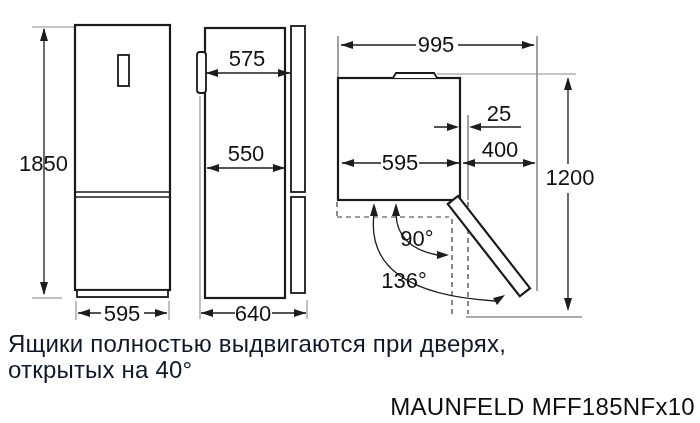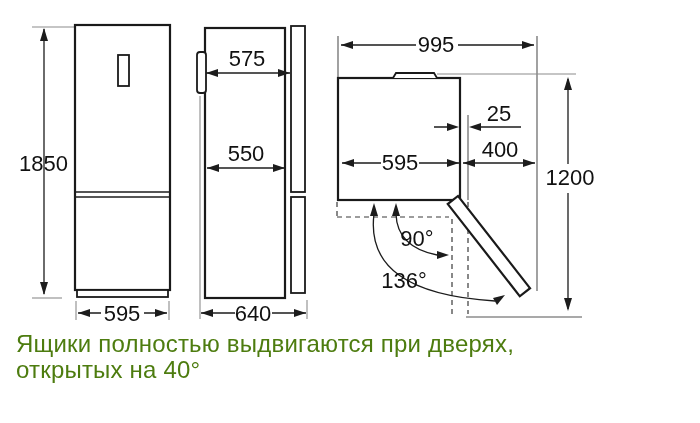--- a/index.html
+++ b/index.html
@@ -10,22 +10,22 @@
   #diagram{position:absolute;left:0;top:0;}
   .dim-label{font-size:22px;fill:#111;}
   .outline{fill:#ffffff;stroke:#1a1a1a;stroke-width:2.2px;}
   .thin-outline{fill:#ffffff;stroke:#1a1a1a;stroke-width:1.8px;}
   .dimline{stroke:#1c1c1c;stroke-width:1.3px;fill:none;}
   .extline{stroke:#8c8c8c;stroke-width:1.1px;fill:none;}
   .extline-dark{stroke:#555;stroke-width:1.1px;fill:none;}
   .dashline{stroke:#3a3a3a;stroke-width:1.2px;fill:none;stroke-dasharray:5 4;}
   .arrow{fill:#1c1c1c;stroke:none;}
   #caption{
-    position:absolute;left:16px;top:331px;font-size:24px;line-height:26px;
-    color:#4d7c0f;letter-spacing:0.2px;white-space:nowrap;
+    position:absolute;left:8px;top:331px;font-size:24px;line-height:26px;
+    color:#0f172a;letter-spacing:0.2px;white-space:nowrap;
   }
   #model-line{
     position:absolute;right:5px;top:393px;font-size:24px;color:#0d0d0d;
     white-space:nowrap;letter-spacing:0.3px;
   }
 </style>
 </head>
 <body>
 
 <div id="stage">
@@ -159,14 +159,15 @@
         <text class="dim-label" x="404" y="288" text-anchor="middle">136°</text>
       </g>
     </g>
   </svg>
 
   <div id="caption">
     <div>Ящики полностью выдвигаются при дверях,</div>
     <div>открытых на 40°</div>
   </div>
 
+  <div id="model-line">MAUNFELD MFF185NFx10</div>
 
 </div>
 
 </body></html>

